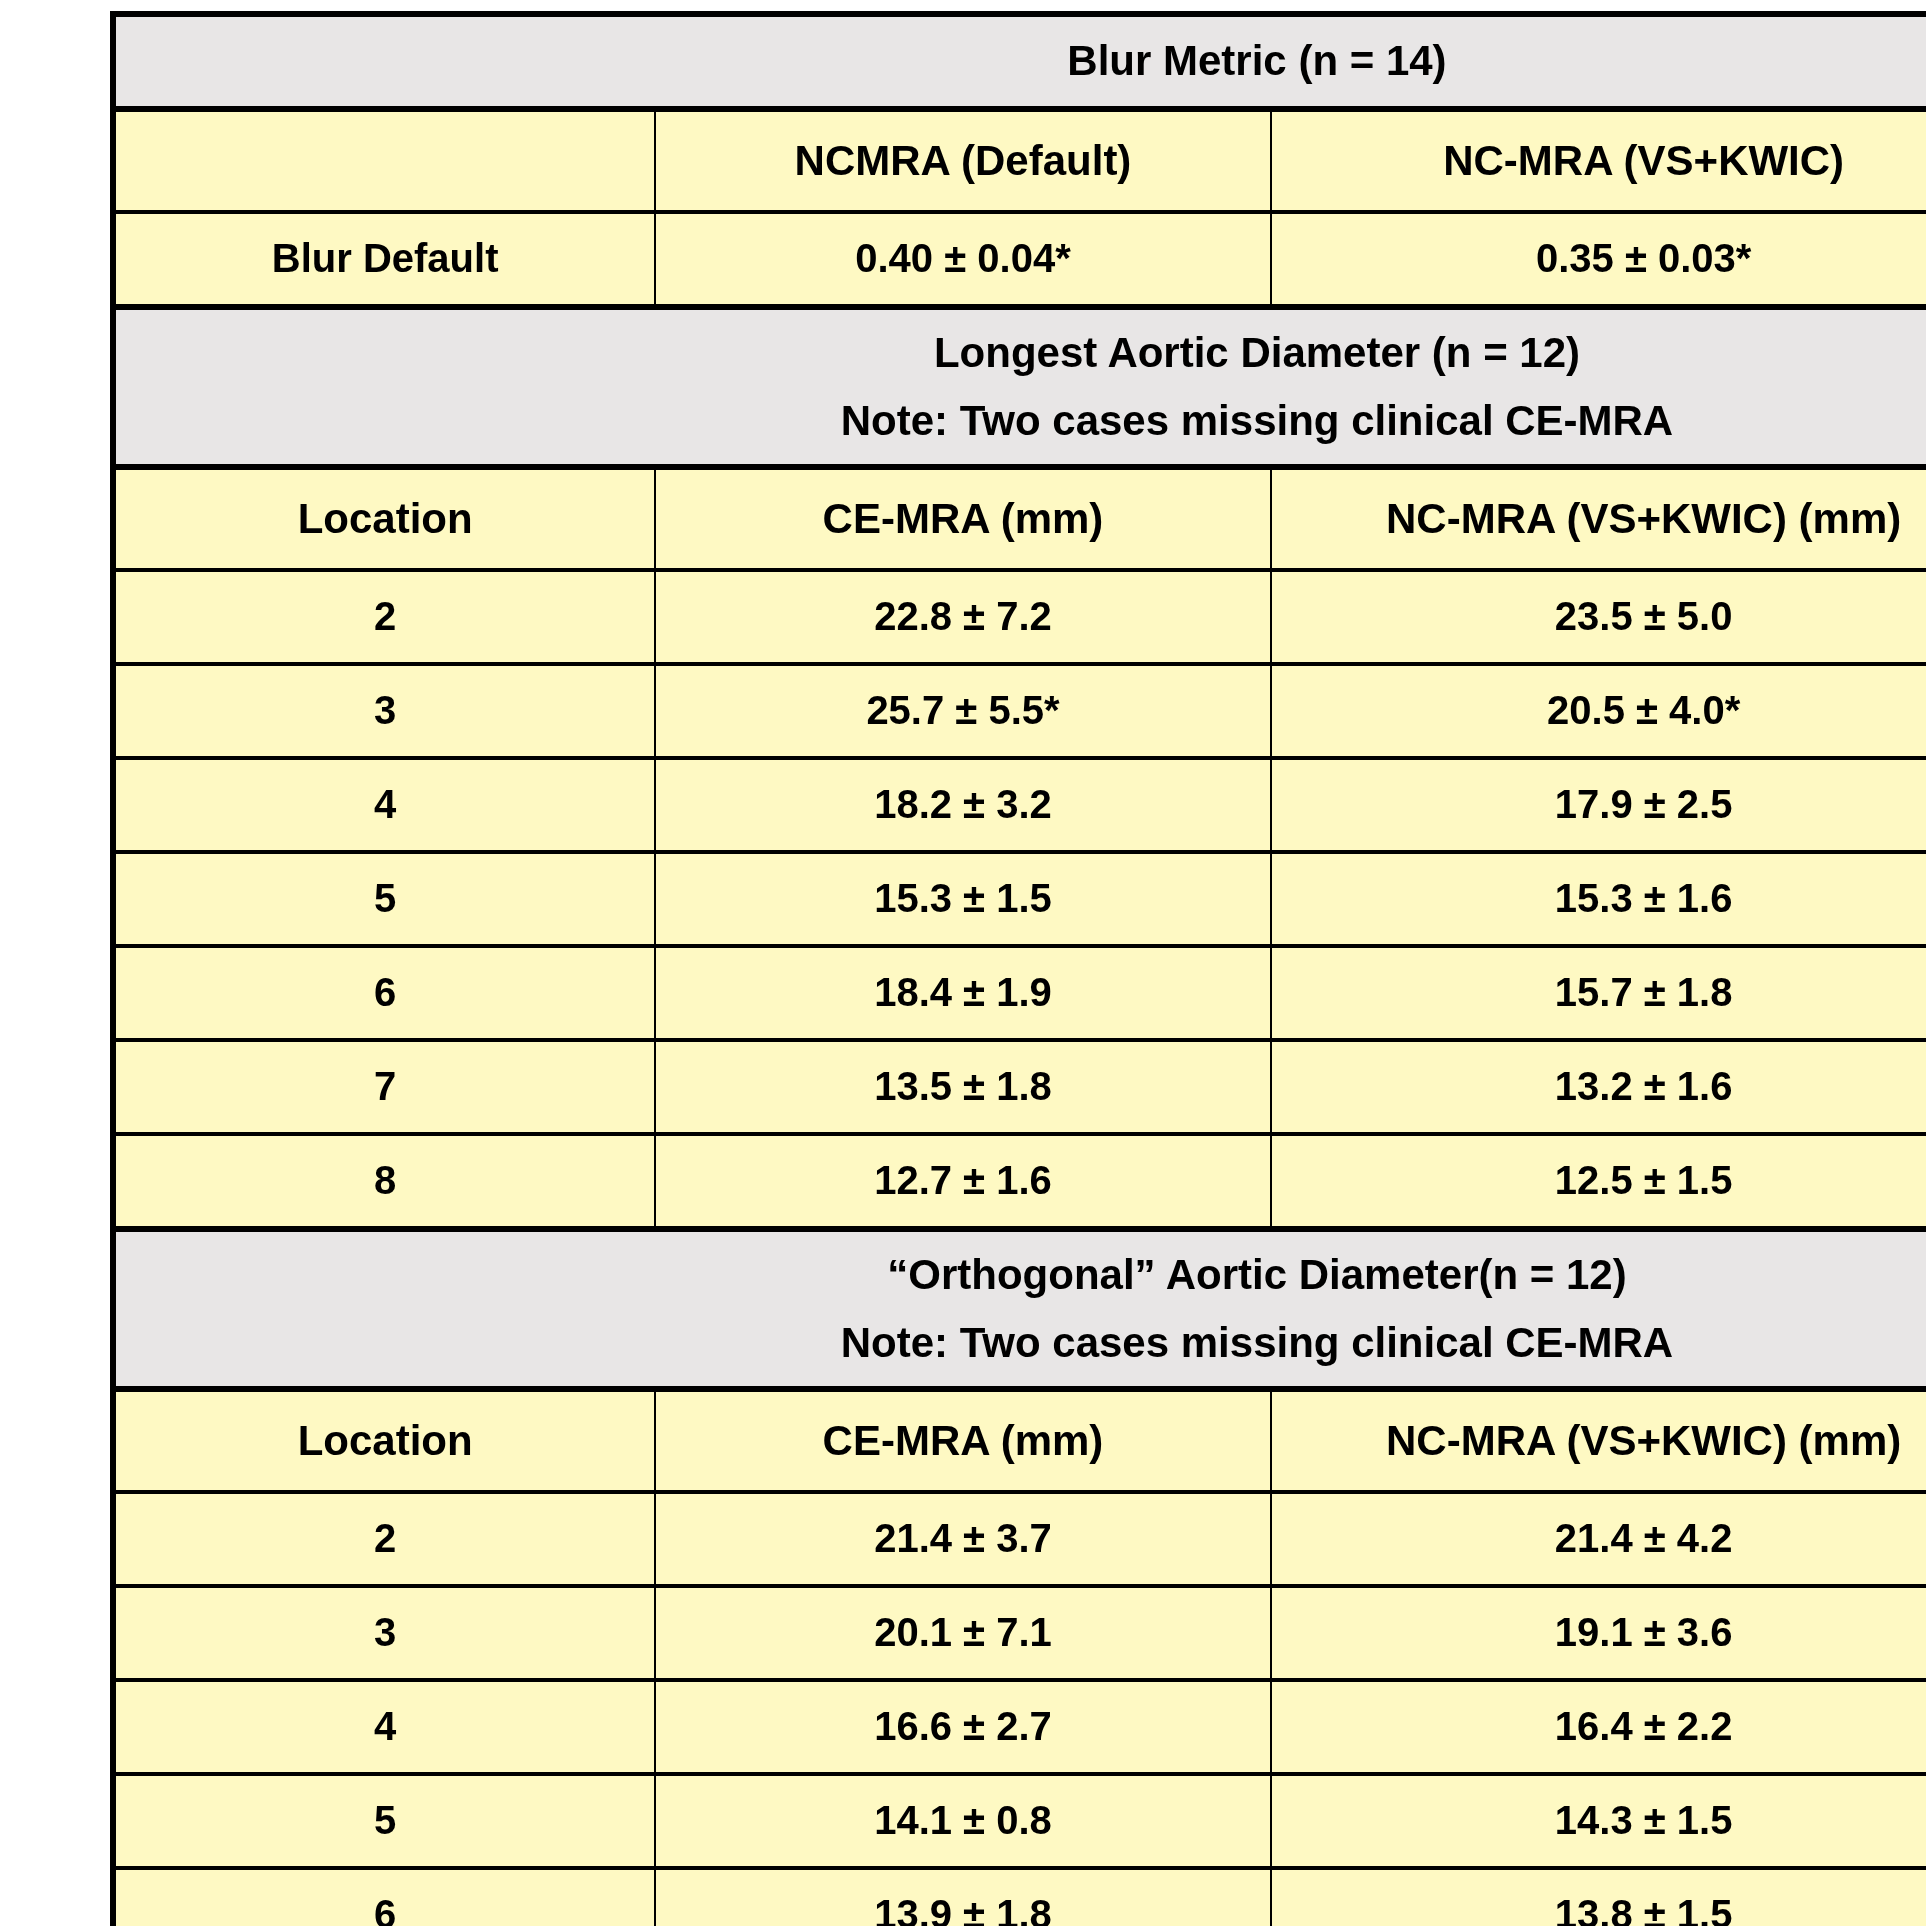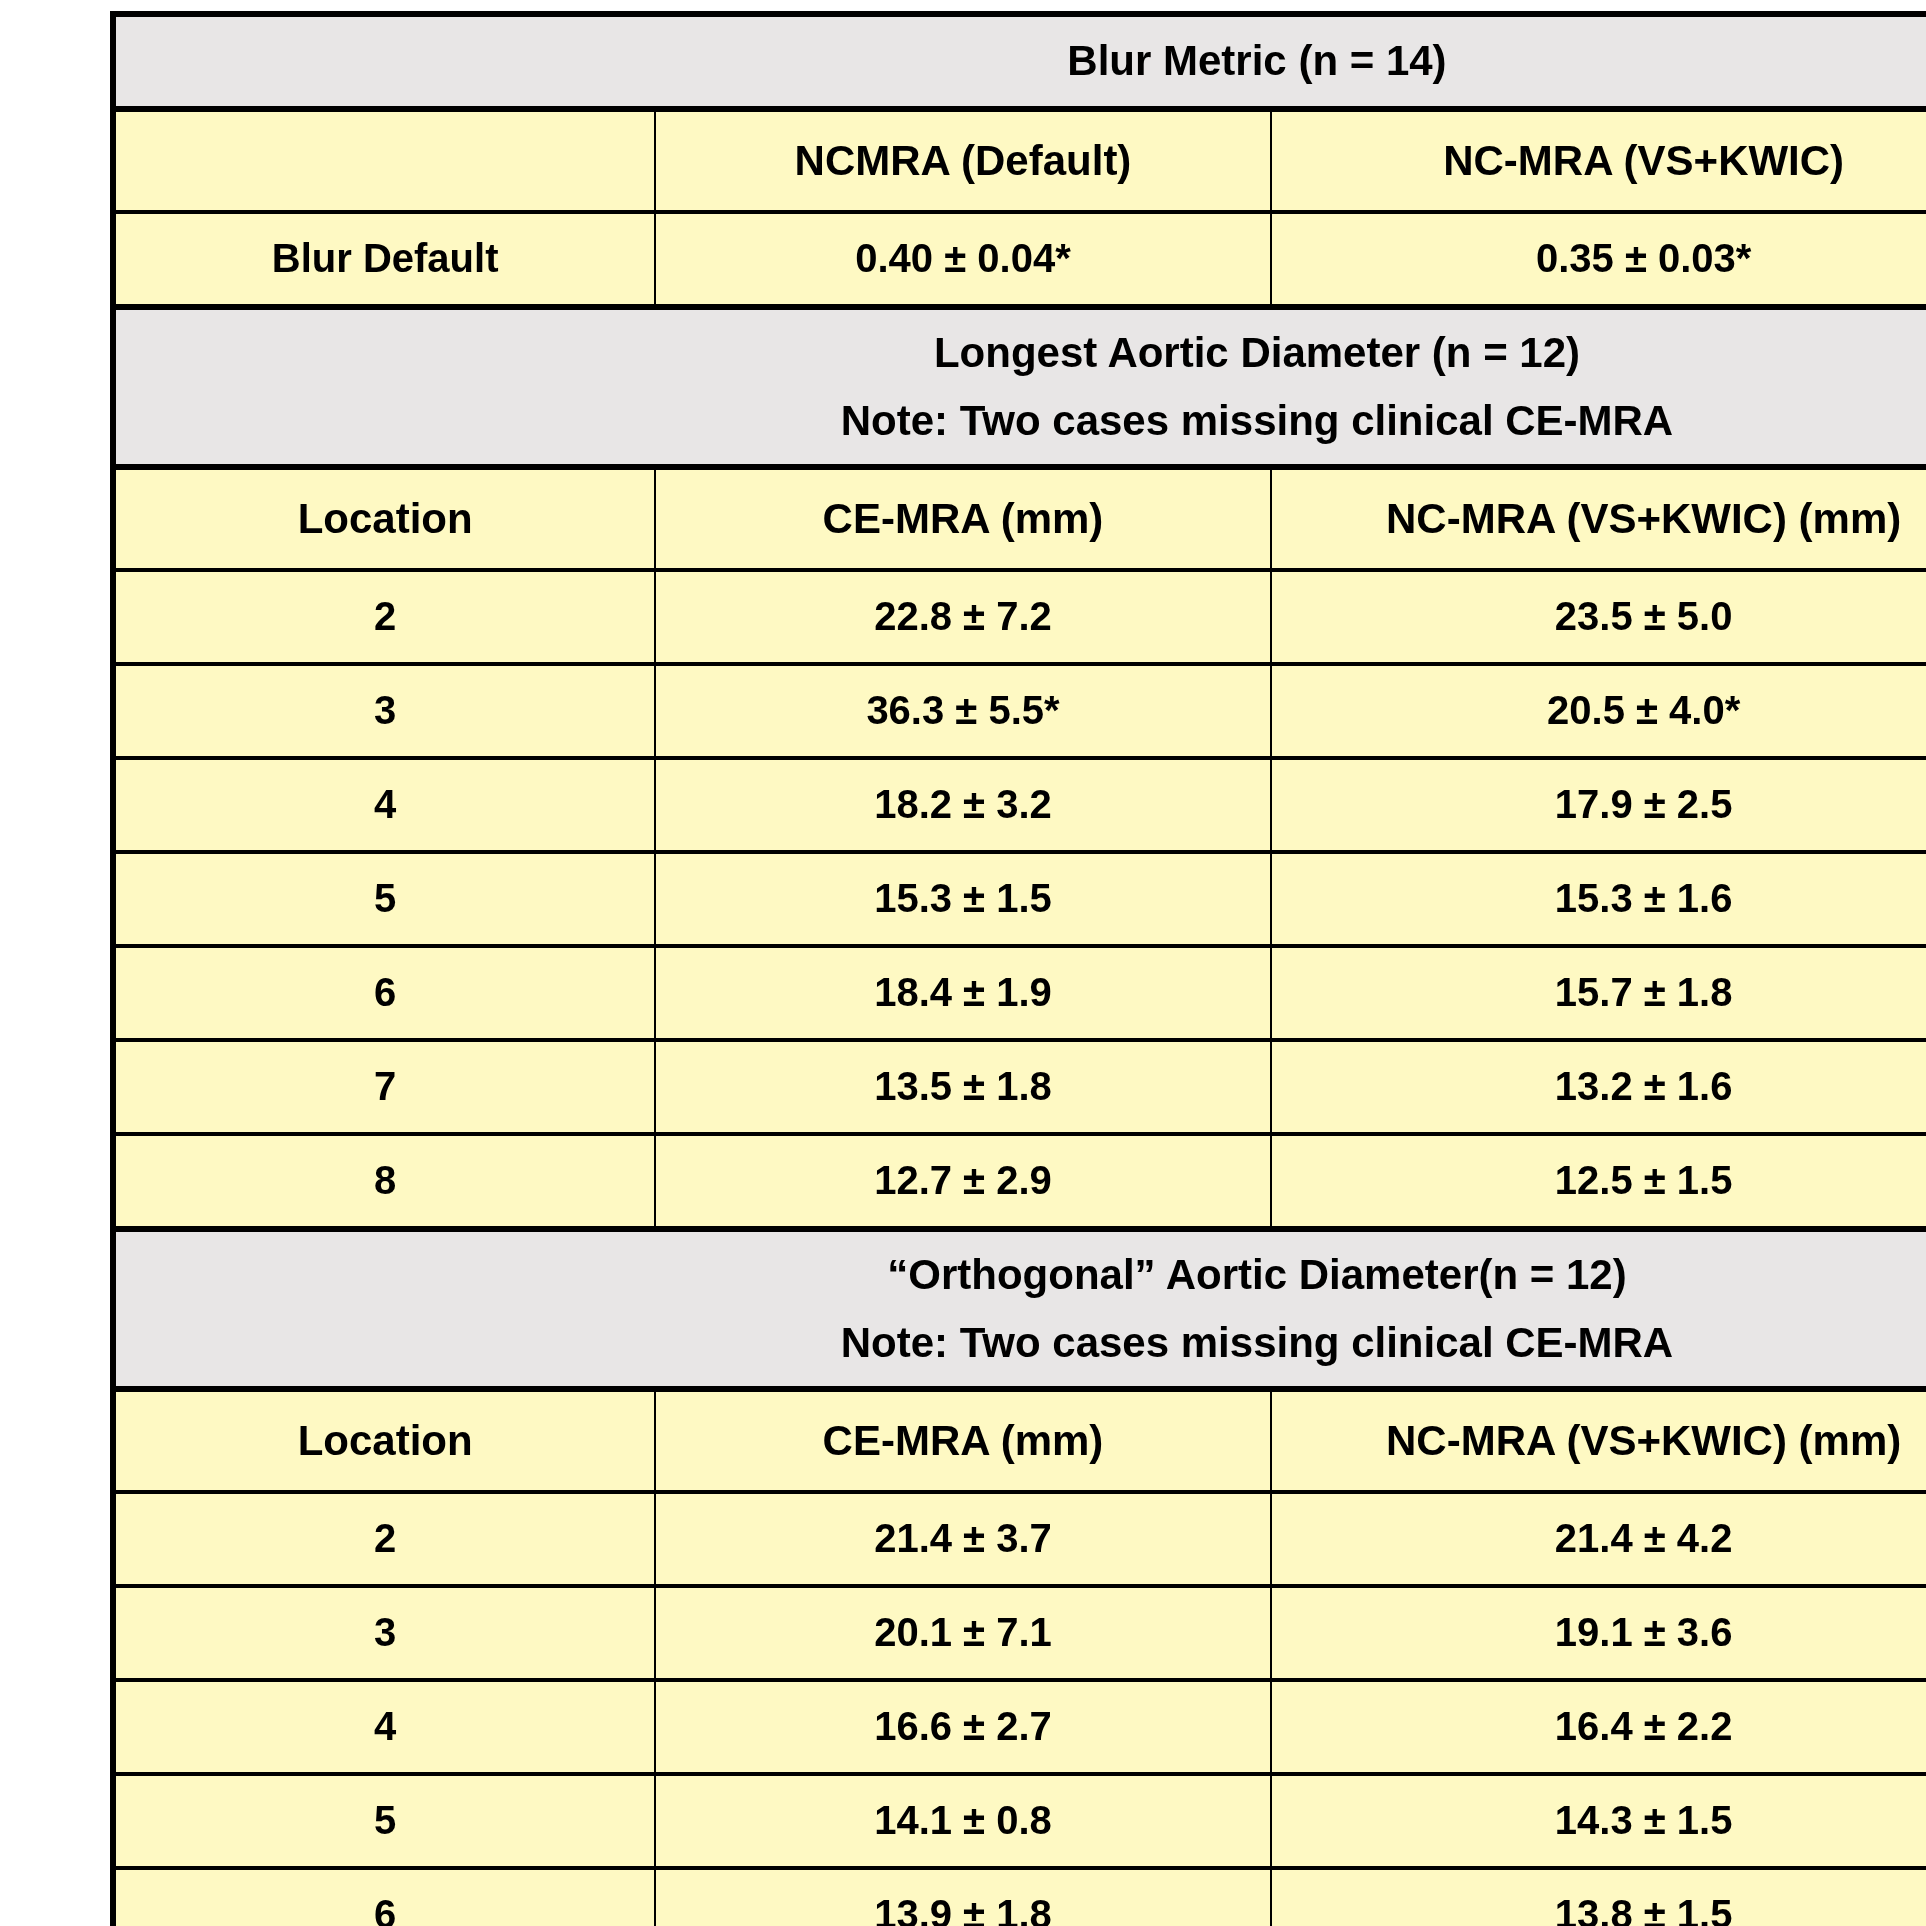--- a/index.html
+++ b/index.html
@@ -89,21 +89,21 @@
           <td>CE-MRA (mm)</td>
           <td>NC-MRA (VS+KWIC) (mm)</td>
         </tr>
         <tr class="data-row">
           <td>2</td>
           <td>22.8 ± 7.2</td>
           <td>23.5 ± 5.0</td>
         </tr>
         <tr class="data-row">
           <td>3</td>
-          <td>36.3 ± 5.5*</td>
+          <td>25.7 ± 5.5*</td>
           <td>20.5 ± 4.0*</td>
         </tr>
         <tr class="data-row">
           <td>4</td>
           <td>18.2 ± 3.2</td>
           <td>17.9 ± 2.5</td>
         </tr>
         <tr class="data-row">
           <td>5</td>
           <td>15.3 ± 1.5</td>
@@ -114,21 +114,21 @@
           <td>18.4 ± 1.9</td>
           <td>15.7 ± 1.8</td>
         </tr>
         <tr class="data-row">
           <td>7</td>
           <td>13.5 ± 1.8</td>
           <td>13.2 ± 1.6</td>
         </tr>
         <tr class="data-row">
           <td>8</td>
-          <td>12.7 ± 2.9</td>
+          <td>12.7 ± 1.6</td>
           <td>12.5 ± 1.5</td>
         </tr>
         <tr class="band-row double">
           <td colspan="4">
             <div class="title-line">“Orthogonal”  Aortic Diameter(n = 12)</div>
             <div class="title-line">Note: Two cases missing clinical CE-MRA</div>
           </td>
         </tr>
         <tr class="header-row">
           <td>Location</td>

